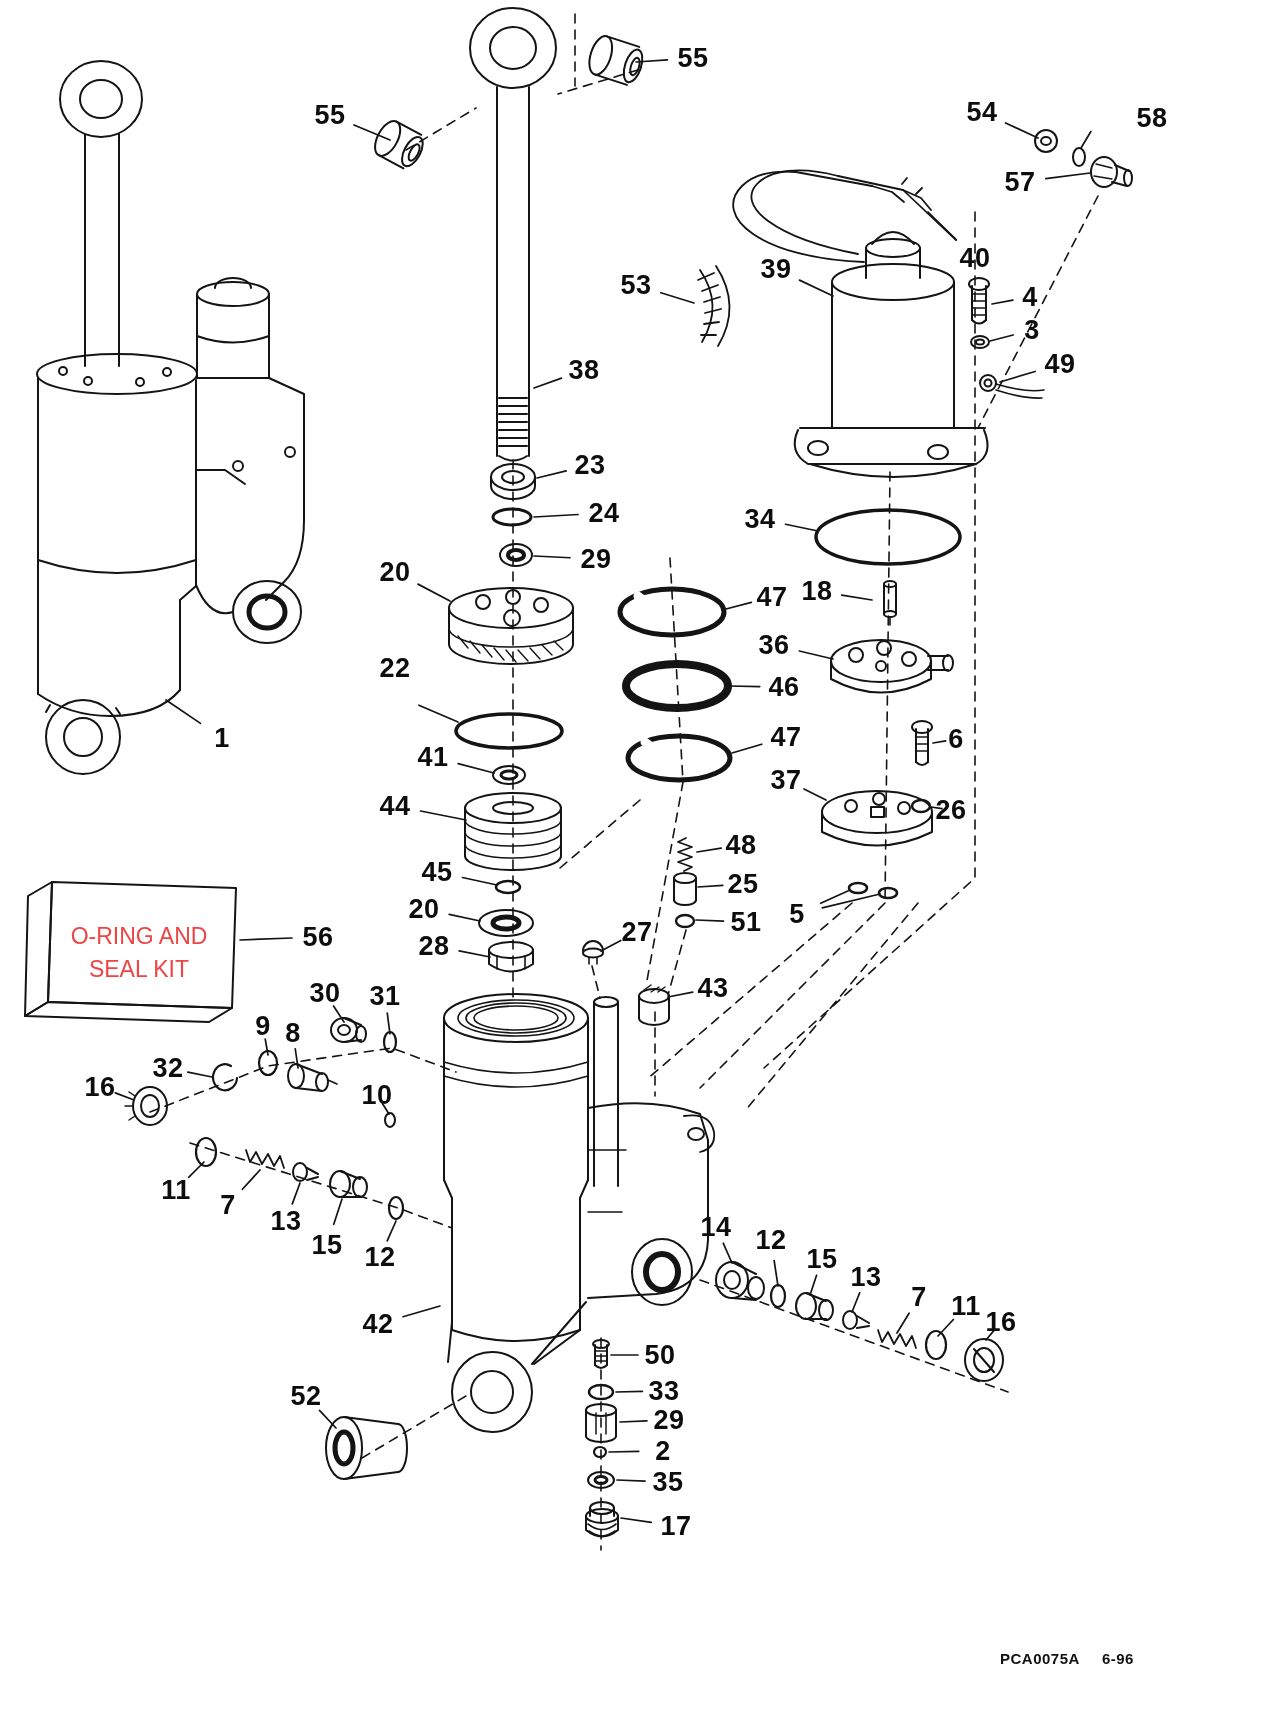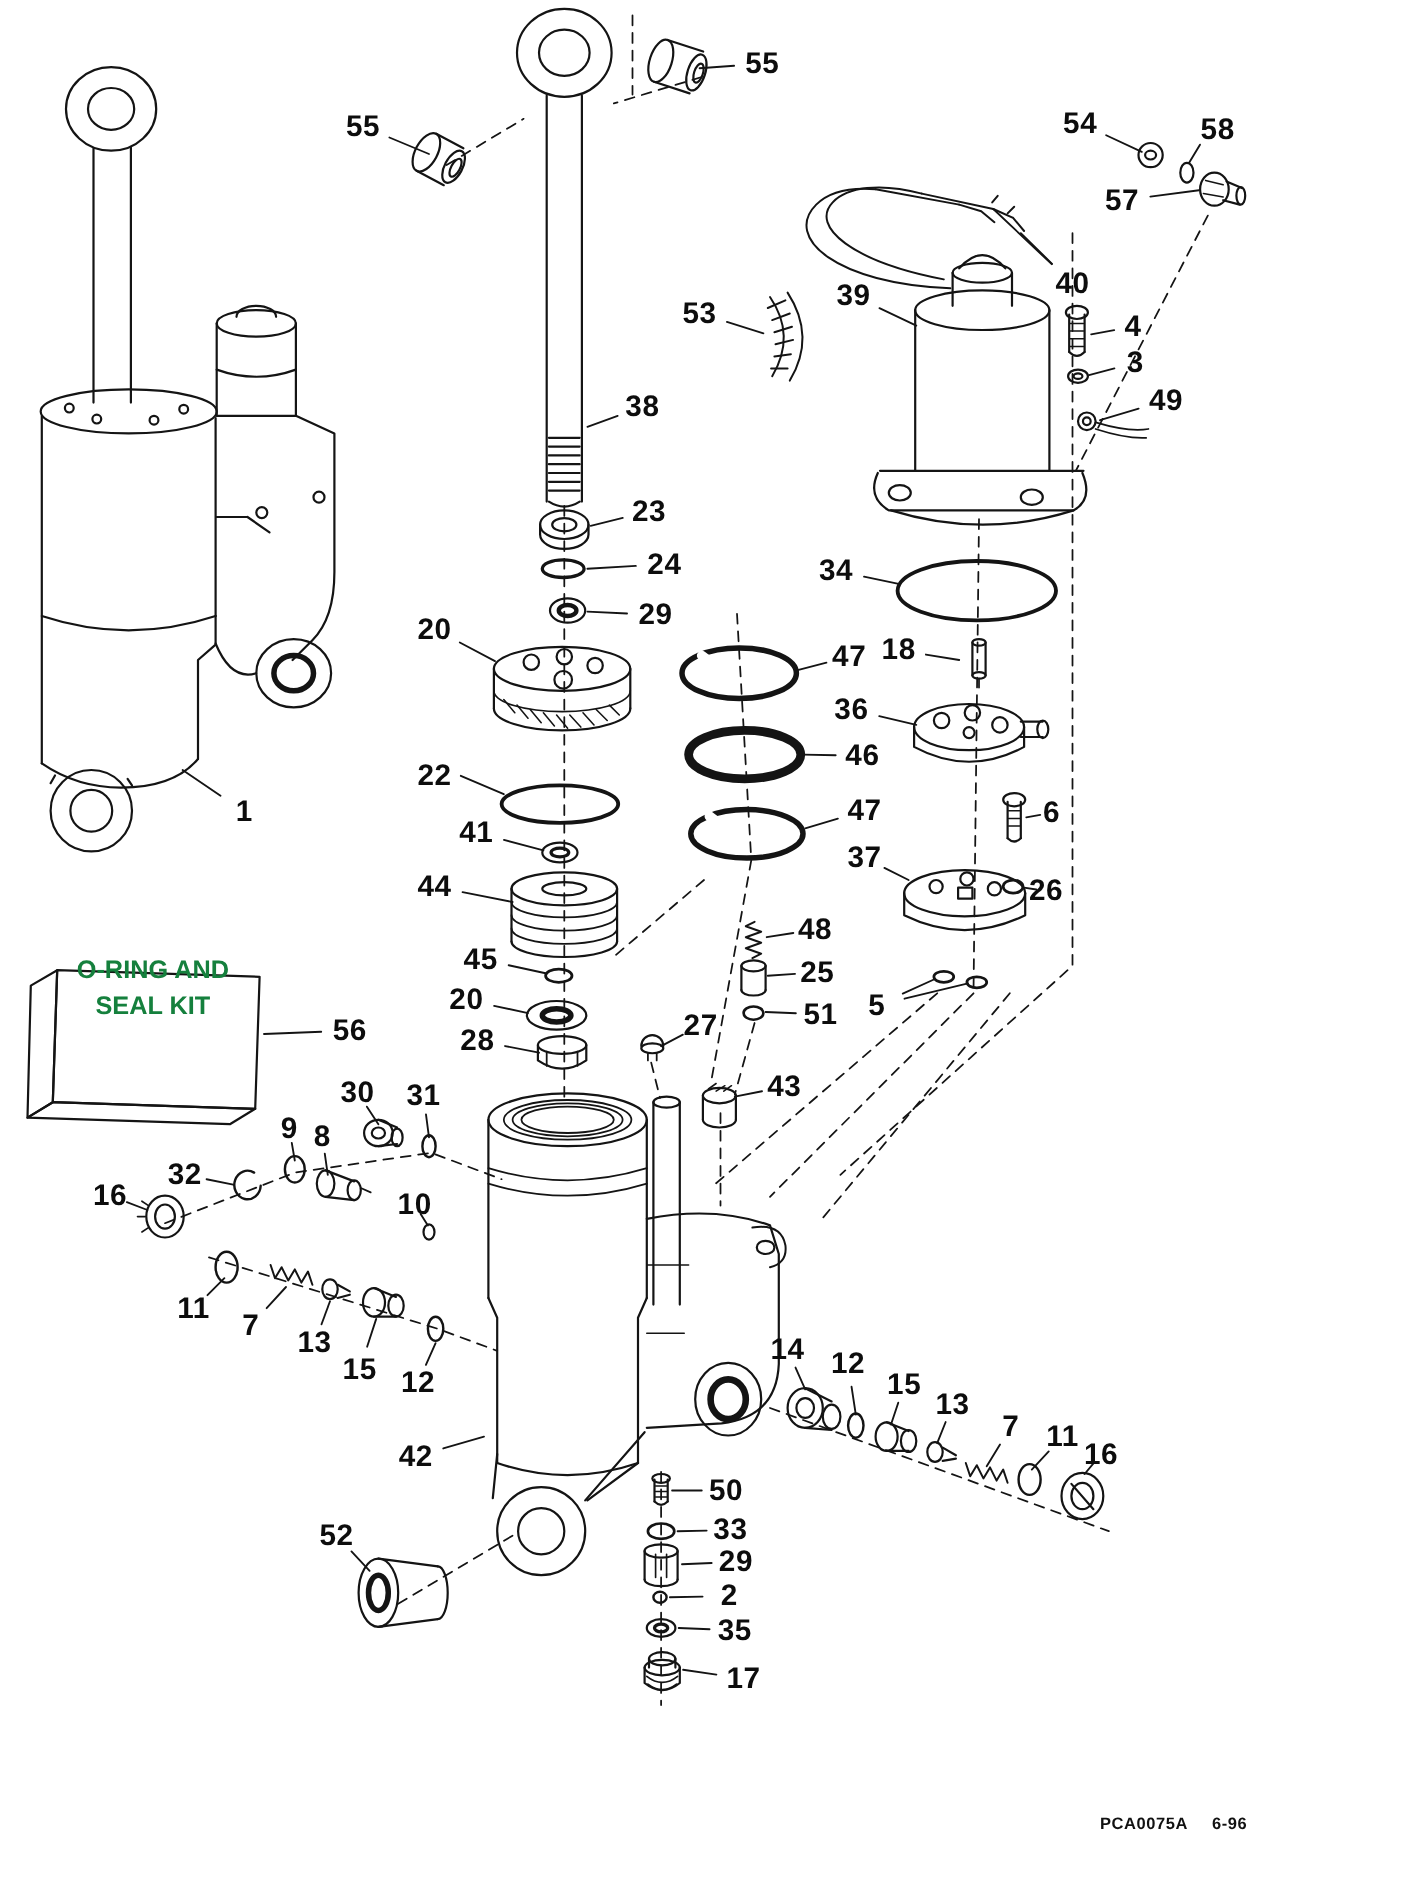--- a/index.html
+++ b/index.html
@@ -16,24 +16,24 @@
     transform:translate(-50%,-50%);
     font-weight:700;
     font-size:27px;
     color:#0d0d0d;
     letter-spacing:.5px;
     white-space:nowrap;
     user-select:none;
   }
   .kit-text{
     position:absolute;
-    left:44px;top:865px;width:190px;
+    left:44px;top:920px;width:190px;
     text-align:center;
-    font-size:23px;font-weight:700;
-    color:#15803d;line-height:1.45;
+    font-size:23px;font-weight:400;
+    color:#ef4444;line-height:1.45;
   }
   .footer-code{
     position:absolute;
     left:1000px;top:1650px;
     font-size:15px;font-weight:700;color:#111;
     letter-spacing:.5px;
   }
   .footer-code span+span{margin-left:22px;}
 </style>
 </head>
@@ -474,39 +474,39 @@
           <line x1="645.05" y1="1481.1" x2="617" y2="1480"></line>
           <line x1="651.25" y1="1522.4" x2="621" y2="1518"></line>
         </g>
   </g>
 </svg>
 
 <div style="position:absolute;inset:0;">
       <div class="callout" style="left: 330px; top: 115px;">55</div>
       <div class="callout" style="left: 693px; top: 58px;">55</div>
       <div class="callout" style="left: 982px; top: 112px;">54</div>
-      <div class="callout" style="left: 1107px; top: 118px;">58</div>
+      <div class="callout" style="left: 1152px; top: 118px;">58</div>
       <div class="callout" style="left: 1020px; top: 182px; text-align: right;">57</div>
       <div class="callout" style="left: 975px; top: 258px;">40</div>
       <div class="callout" style="left: 636px; top: 285px;">53</div>
       <div class="callout" style="left: 776px; top: 269px;">39</div>
       <div class="callout" style="left: 1030px; top: 297px;">4</div>
       <div class="callout" style="left: 1032px; top: 330px;">3</div>
       <div class="callout" style="left: 1060px; top: 364px;">49</div>
       <div class="callout" style="left: 584px; top: 370px;">38</div>
       <div class="callout" style="left: 590px; top: 465px;">23</div>
       <div class="callout" style="left: 604px; top: 513px;">24</div>
       <div class="callout" style="left: 596px; top: 559px;">29</div>
       <div class="callout" style="left: 760px; top: 519px;">34</div>
       <div class="callout" style="left: 395px; top: 572px;">20</div>
       <div class="callout" style="left: 772px; top: 597px;">47</div>
       <div class="callout" style="left: 817px; top: 591px;">18</div>
       <div class="callout" style="left: 774px; top: 645px;">36</div>
       <div class="callout" style="left: 784px; top: 687px;">46</div>
-      <div class="callout" style="left: 395px; top: 705px;">22</div>
+      <div class="callout" style="left: 395px; top: 668px;">22</div>
       <div class="callout" style="left: 956px; top: 739px;">6</div>
       <div class="callout" style="left: 786px; top: 737px;">47</div>
       <div class="callout" style="left: 433px; top: 757px;">41</div>
       <div class="callout" style="left: 786px; top: 780px;">37</div>
       <div class="callout" style="left: 951px; top: 810px;">26</div>
       <div class="callout" style="left: 395px; top: 806px;">44</div>
       <div class="callout" style="left: 741px; top: 845px;">48</div>
       <div class="callout" style="left: 743px; top: 884px;">25</div>
       <div class="callout" style="left: 437px; top: 872px;">45</div>
       <div class="callout" style="left: 797px; top: 914px;">5</div>

